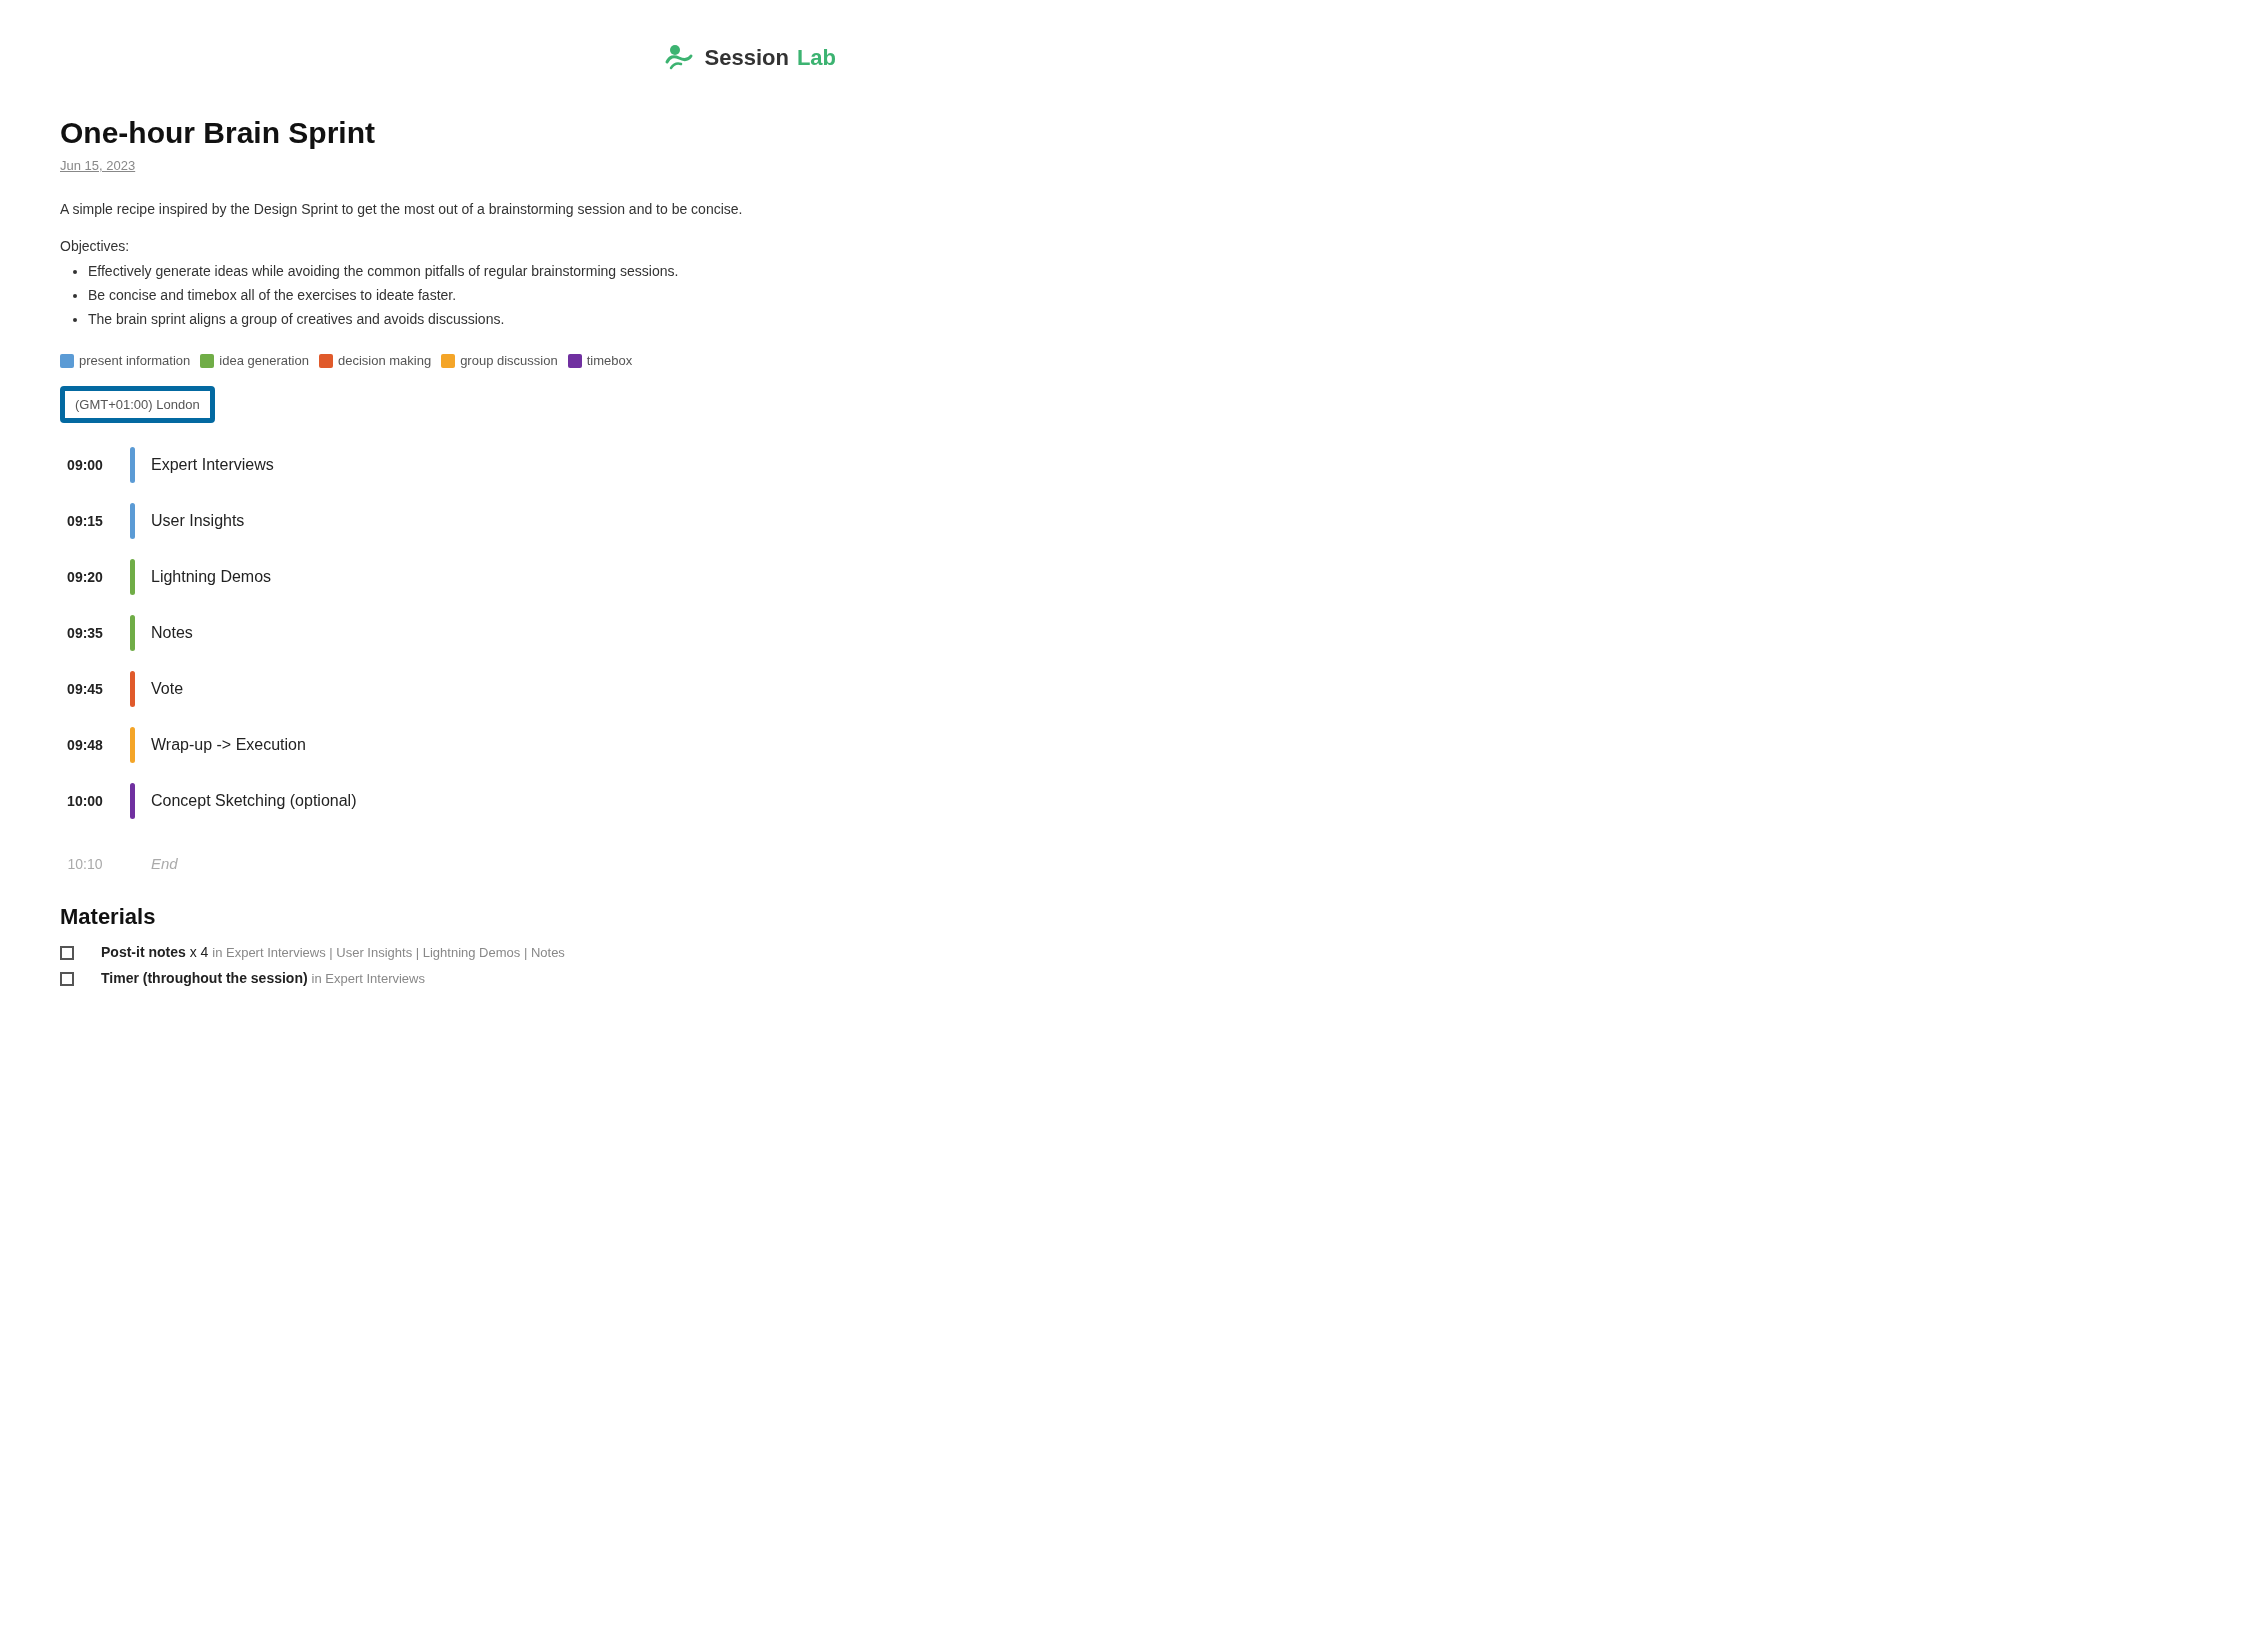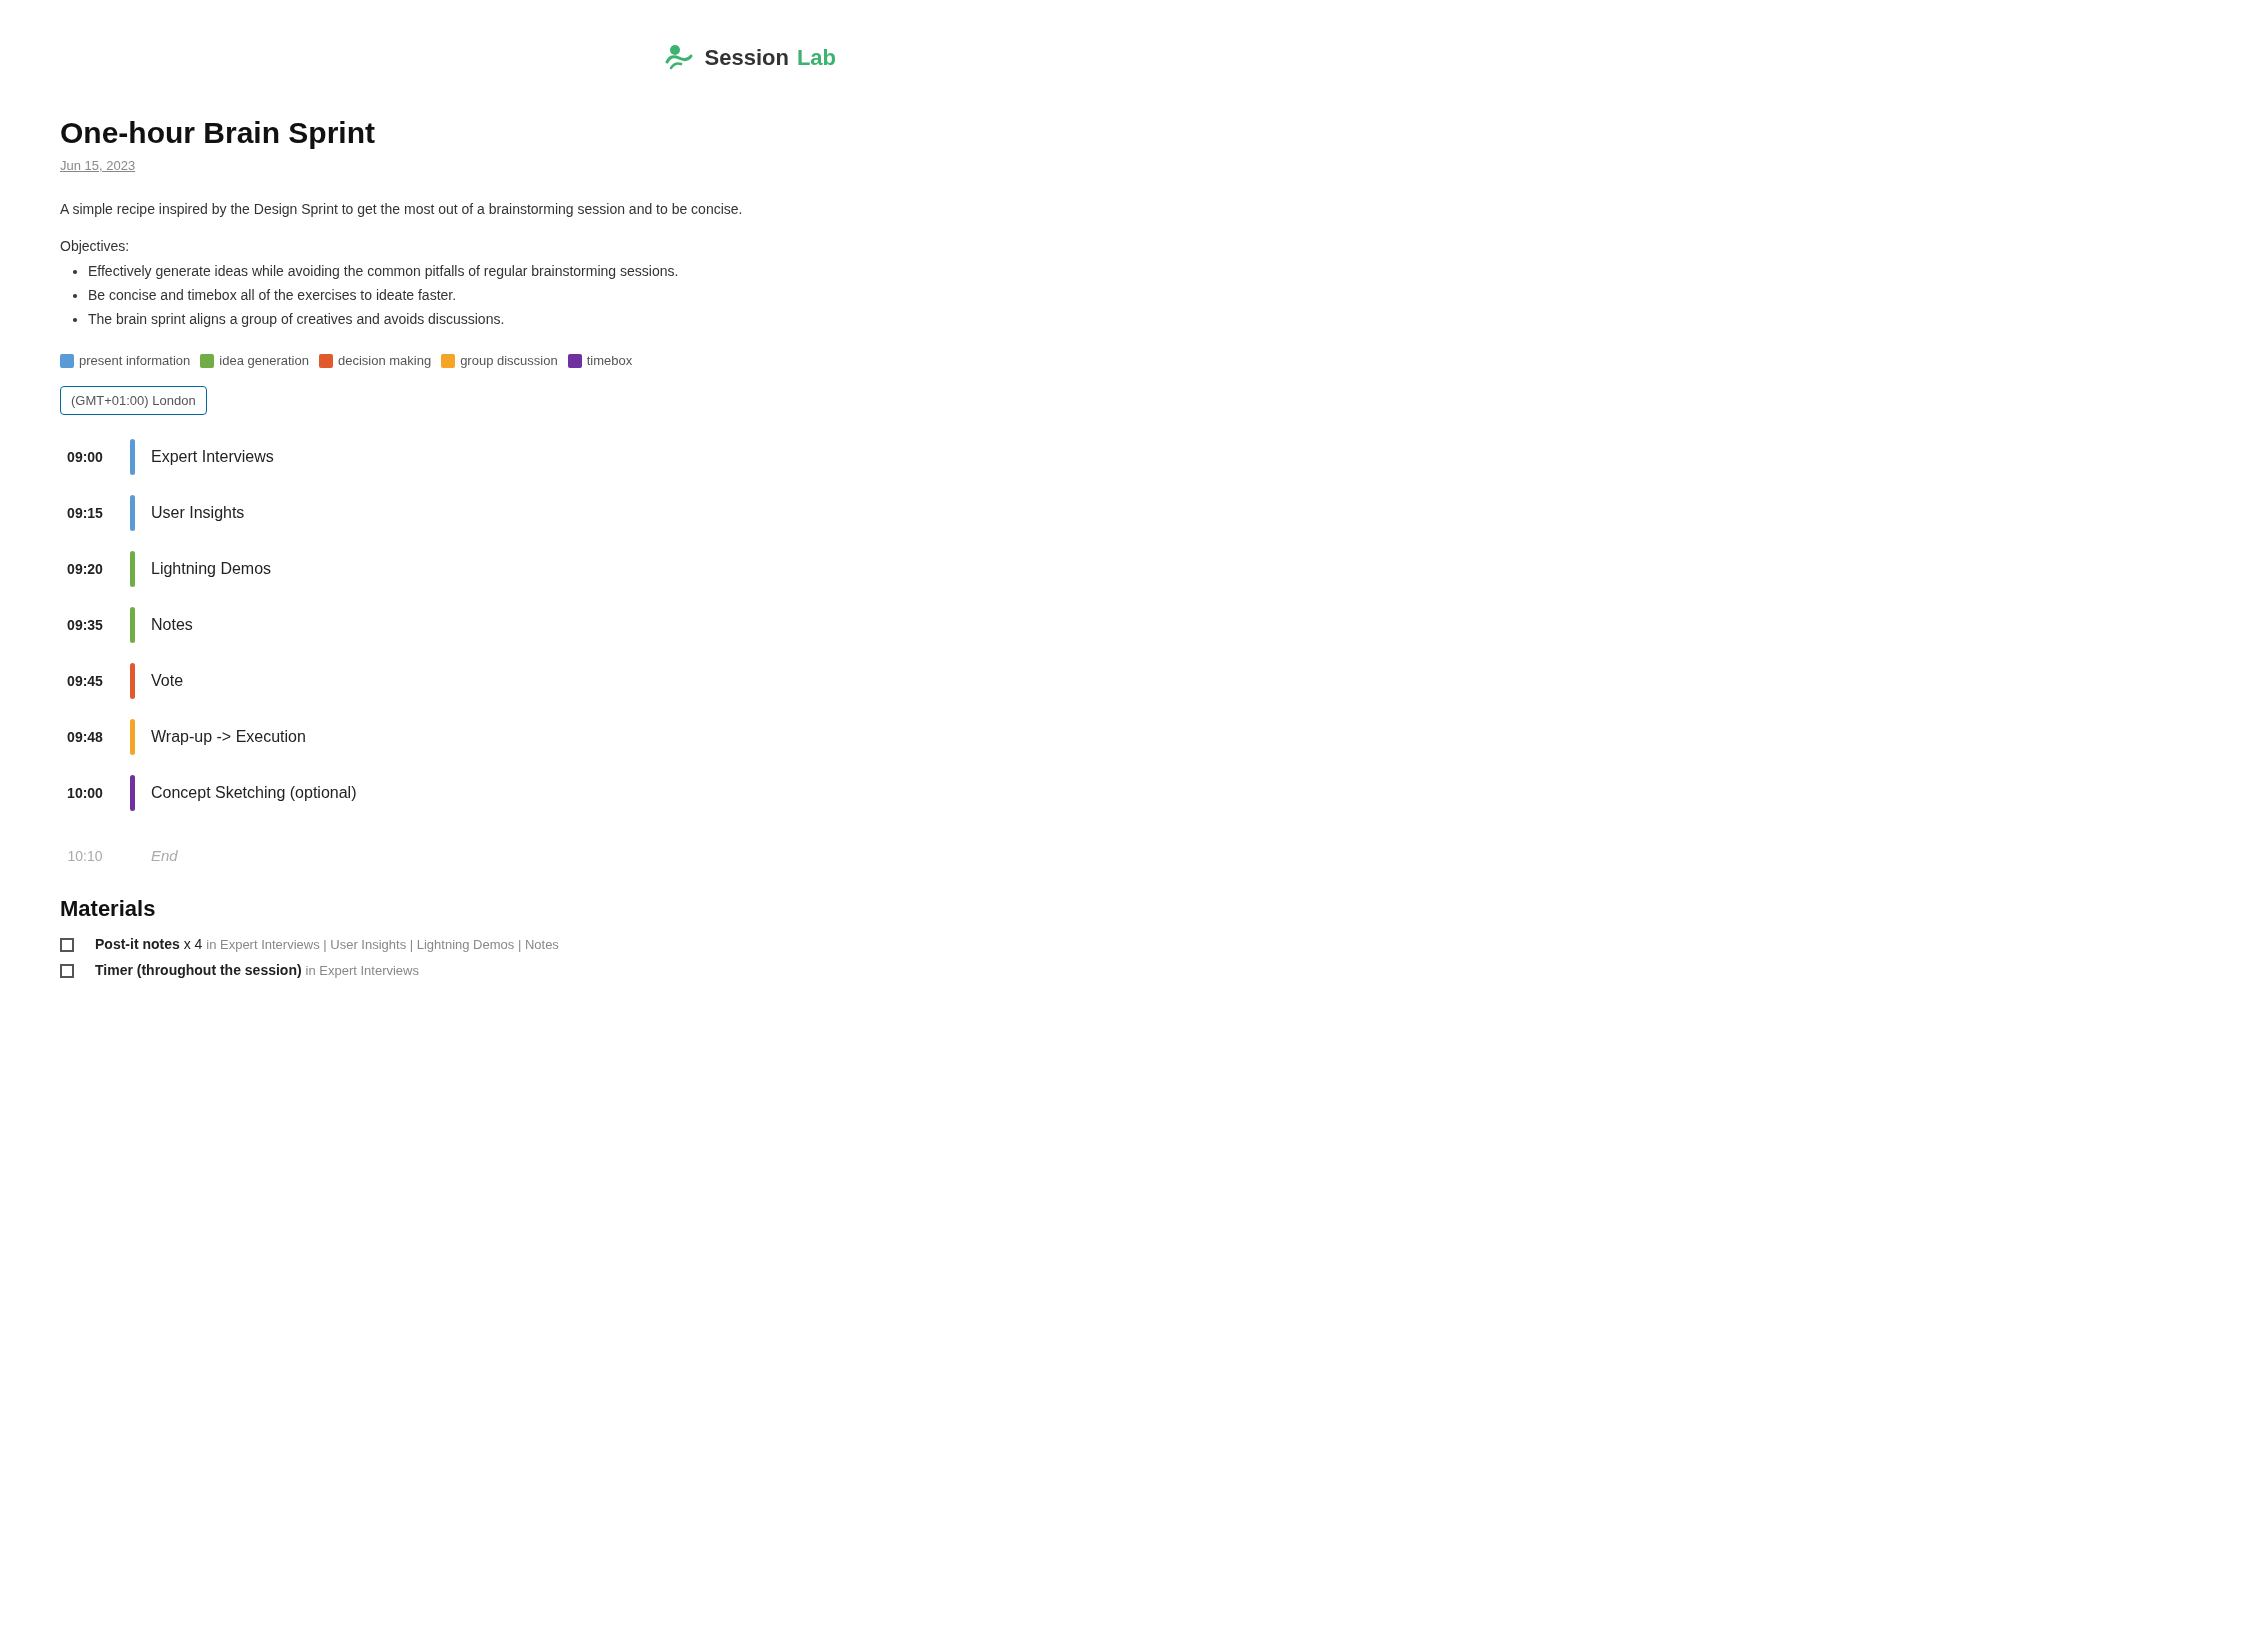--- a/index.html
+++ b/index.html
@@ -89,21 +89,21 @@
       border-radius: 2px;
       flex-shrink: 0;
     }
 
     
     .timezone {
       font-size: 13px;
       color: #555;
       margin-bottom: 24px;
       padding: 6px 10px;
-      border: 1px solid #0369a1;
+      border: 5px solid #0369a1;
       border-radius: 4px;
       display: inline-block;
     }
 
     
     .schedule {
       margin-bottom: 36px;
     }
     .schedule-row {
       display: flex;
@@ -153,21 +153,21 @@
     
     .materials-title {
       font-size: 22px;
       font-weight: 700;
       color: #111;
       margin-bottom: 14px;
     }
     .material-item {
       display: flex;
       align-items: flex-start;
-      gap: 21px;
+      gap: 27px;
       margin-bottom: 10px;
       font-size: 14px;
     }
     .checkbox-icon {
       width: 14px;
       height: 14px;
       border: 2px solid #555;
       flex-shrink: 0;
       margin-top: 2px;
     }

